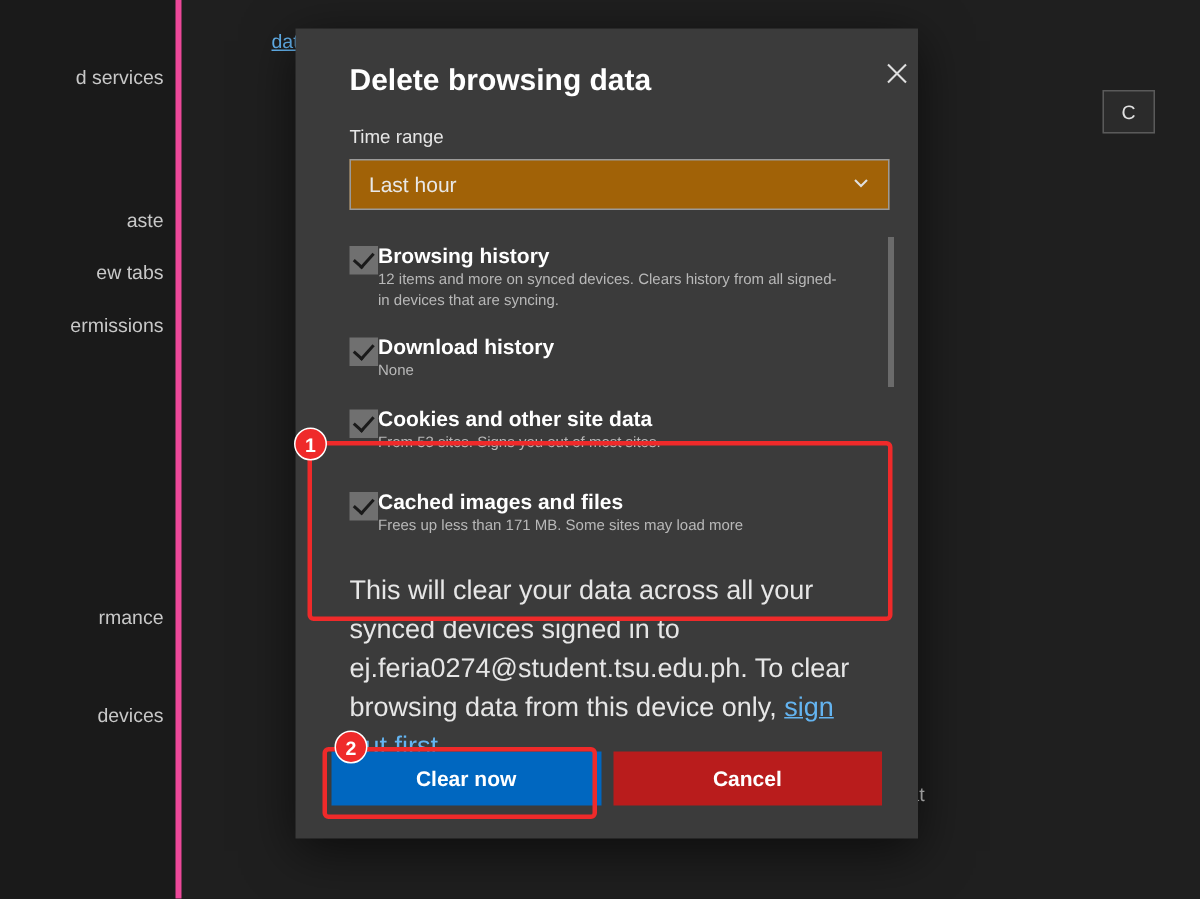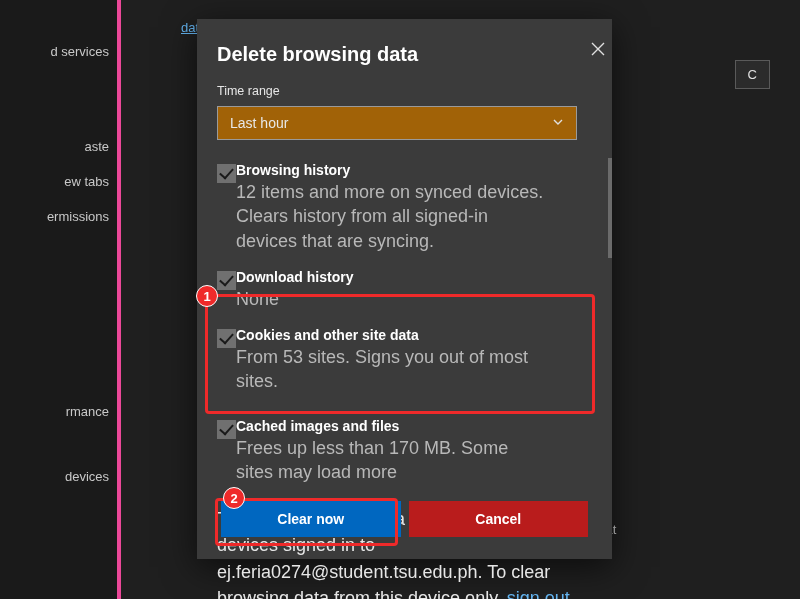--- a/index.html
+++ b/index.html
@@ -52,21 +52,21 @@
 
   
   .dialog {
     position: absolute;
     left: 197px; top: 19px;
     width: 415px; height: 540px;
     background: #3b3b3b;
     box-shadow: 0 8px 32px rgba(0,0,0,.6);
     padding: 24px 0 18px 0;
   }
-  .dialog-inner { padding: 0 20px; position: relative; height: 100%; }
+  .dialog-inner { padding: 0 36px; position: relative; height: 100%; }
   .dialog-title {
     font-size: 20px; font-weight: 600; color: #fff;
     margin-bottom: 18px;
   }
   .close-icon {
     position: absolute; right: 4px; top: -4px;
     width: 20px; height: 20px;
     display: flex; align-items: center; justify-content: center;
     cursor: pointer; color: #e0e0e0;
   }
@@ -97,21 +97,21 @@
   }
   .chk-box.checked::after {
     content: "";
     width: 11px; height: 6px;
     border-left: 2px solid #1a1a1a;
     border-bottom: 2px solid #1a1a1a;
     transform: rotate(-48deg);
     margin-top: -3px;
   }
   .chk-text .ttl { font-size: 14px; font-weight: 600; color: #fff; margin-bottom: 2px; }
-  .chk-text .sub { font-size: 18px; color: #b8b8b8; line-height: 1.35; max-width: 310px; }
+  .chk-text .sub { font-size: 10px; color: #b8b8b8; line-height: 1.35; max-width: 310px; }
   .chk-list { position: relative; }
   .chk-scroll {
     position: absolute; right: -20px; top: 2px;
     width: 4px; height: 100px;
     background: #6b6b6b;
   }
   .callout {
     border: 3px solid #ef2a2a;
     border-radius: 4px;
     position: absolute;
@@ -216,21 +216,21 @@
         <div class="chk-text">
           <div class="ttl">Cookies and other site data</div>
           <div class="sub">From 53 sites. Signs you out of most sites.</div>
         </div>
       </div>
 
       <div class="chk-row" style="padding-top:14px">
         <div class="chk-box checked"></div>
         <div class="chk-text">
           <div class="ttl">Cached images and files</div>
-          <div class="sub">Frees up less than 170 MB. Some sites may load more</div>
+          <div class="sub">Frees up less than 171 MB. Some sites may load more</div>
         </div>
       </div>
     </div>
 
     <div class="consent">
       <span>This will clear your data across all your synced devices signed in to </span><span>ej.feria0274@student.tsu.edu.ph</span><span>. To clear browsing data from this device only, </span><span class="sign-out">sign out first</span><span>.</span>
     </div>
 
     <div class="btn-row">
       <div class="btn btn-primary">Clear now</div>

